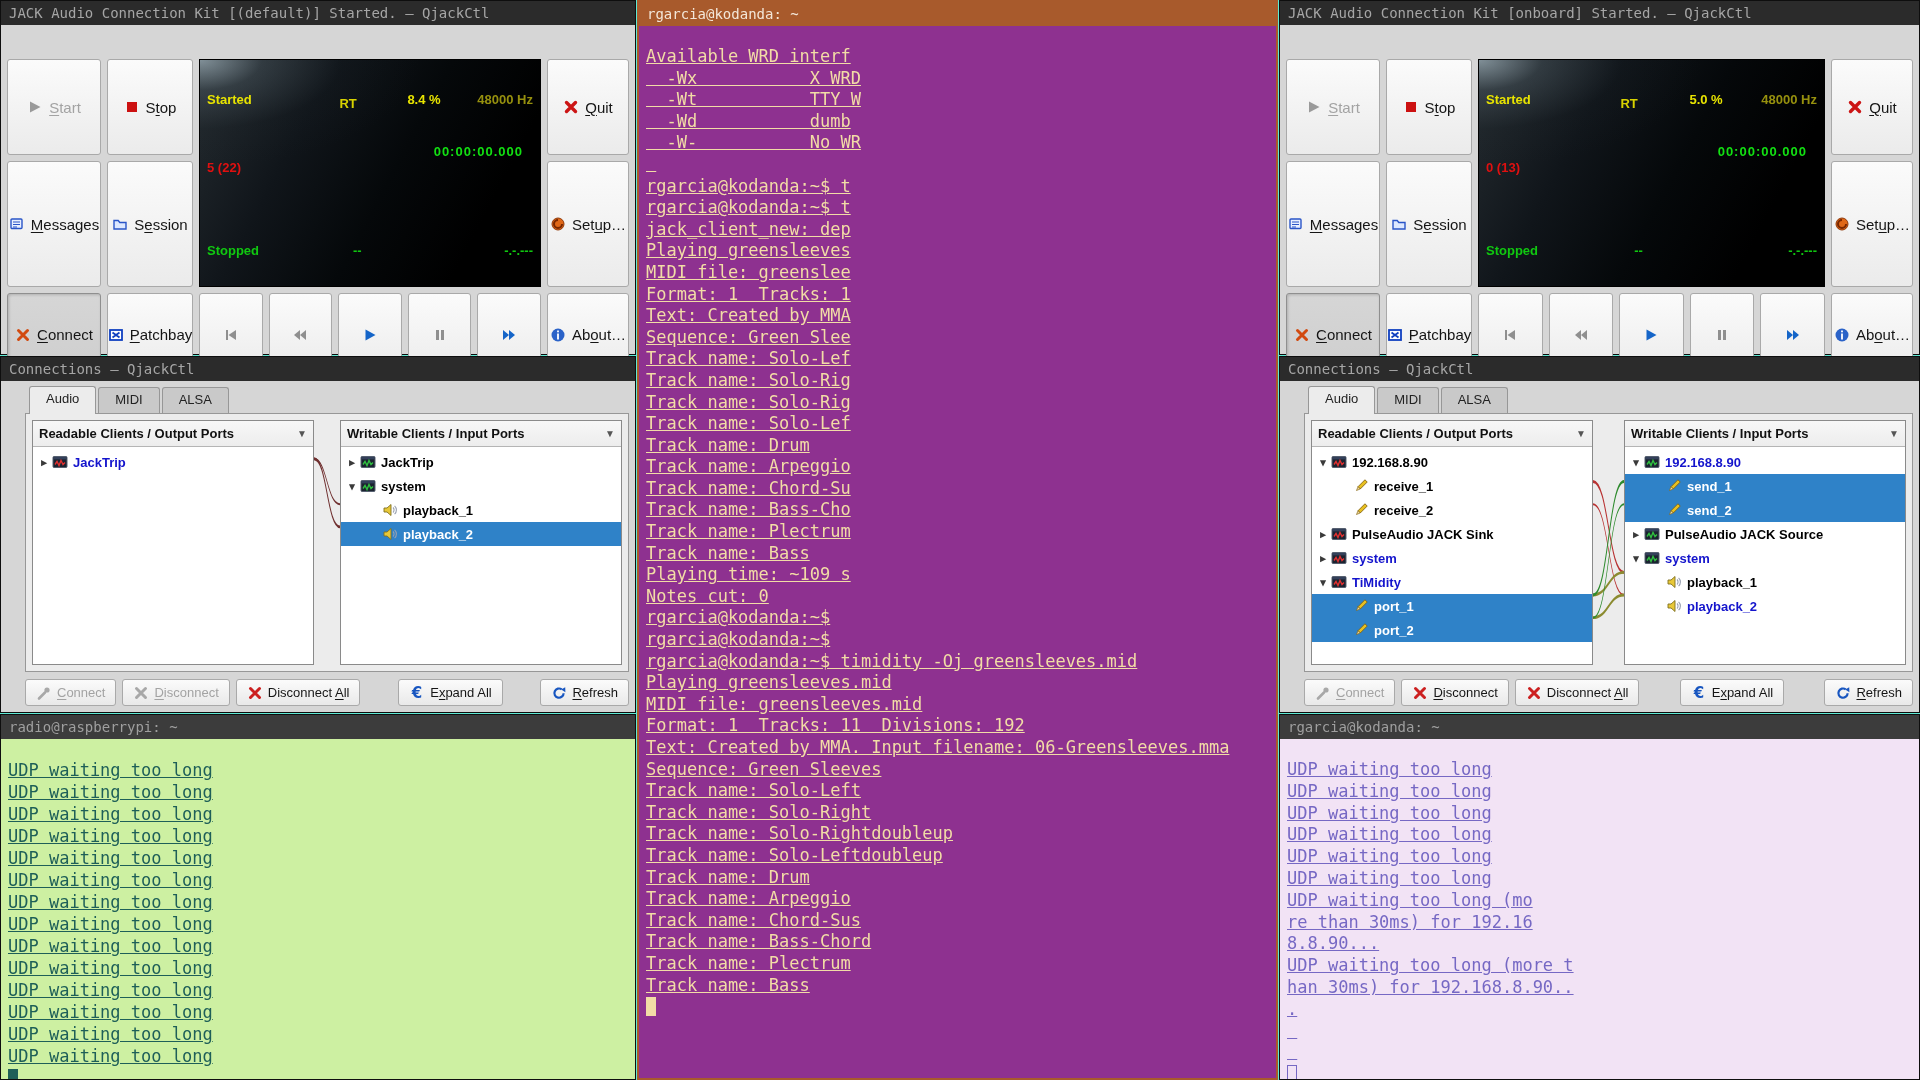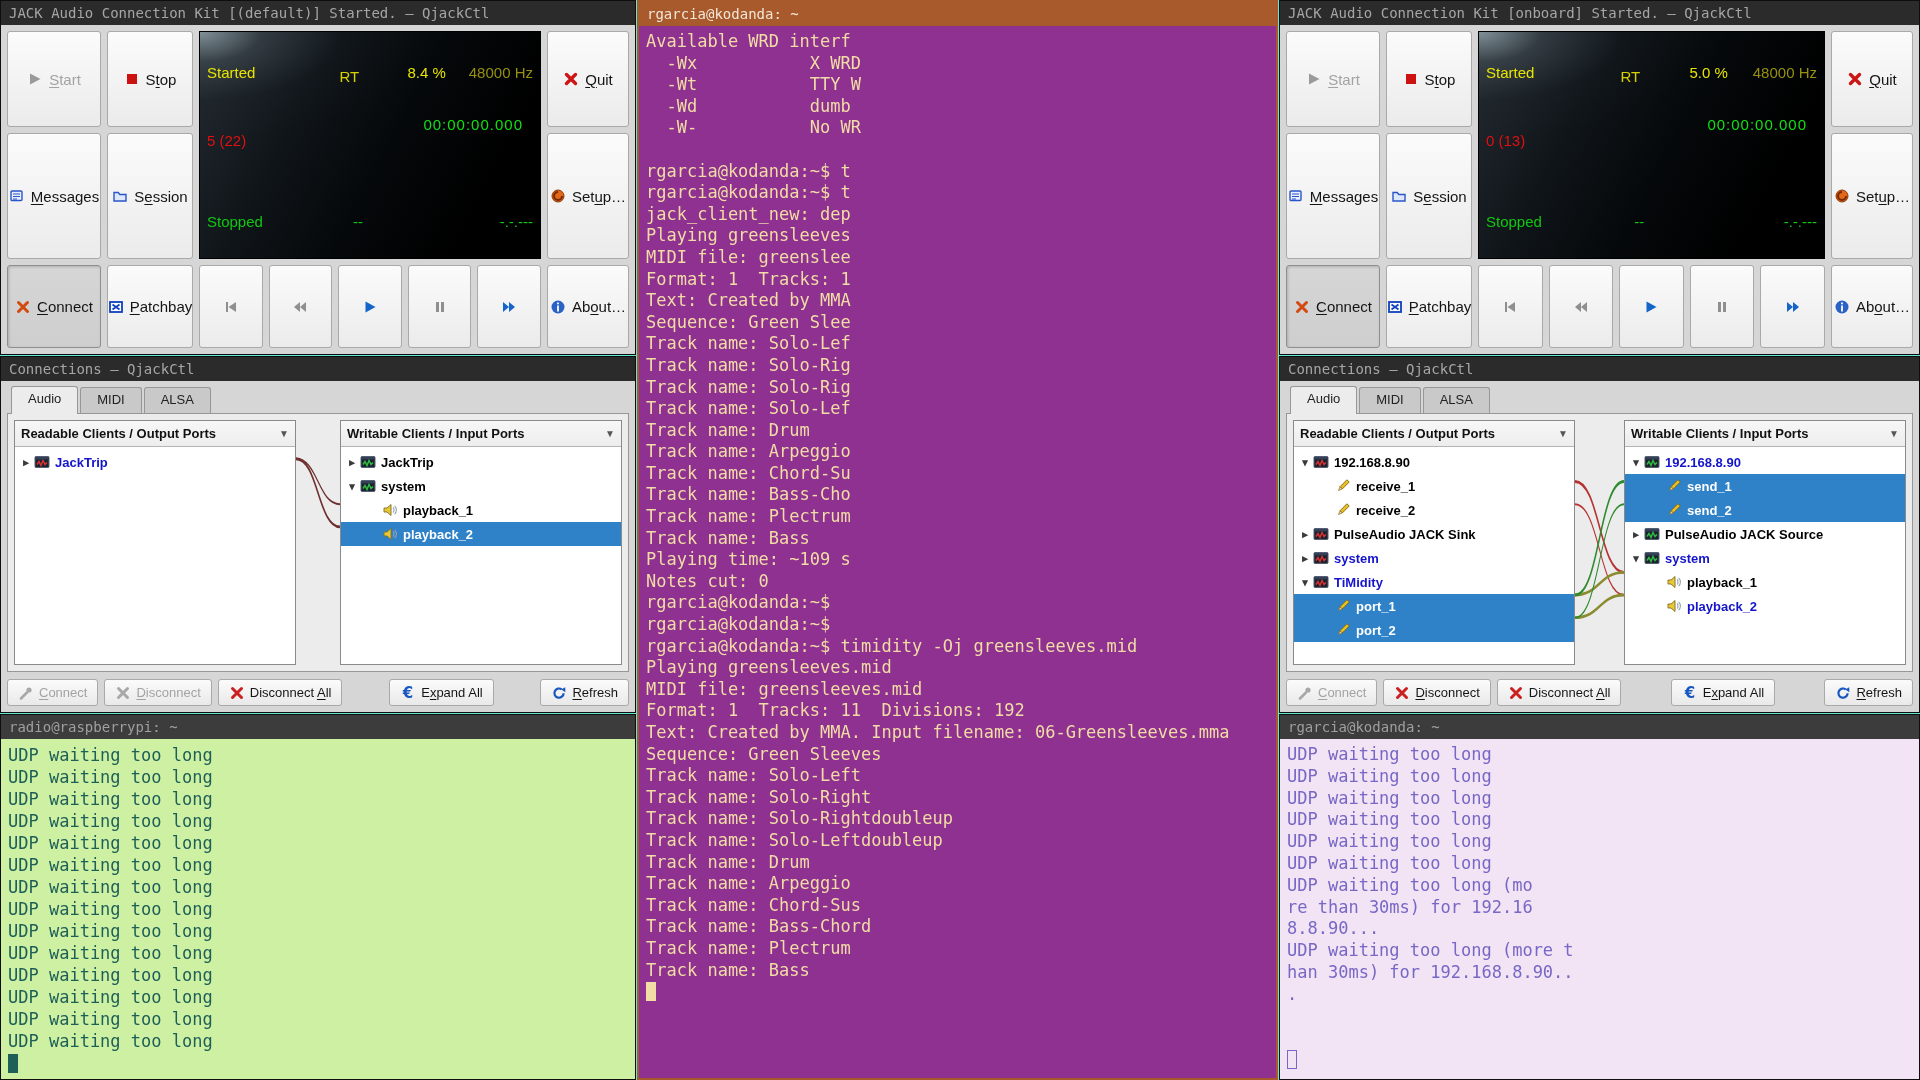--- a/index.html
+++ b/index.html
@@ -9,51 +9,51 @@
   .window { position:absolute; background:#d6d6d6; border:1px solid #0e0e0e; }
   .titlebar { height:24px; background:#2b2b2b; color:#a6a6a6;
               font:14px/24px "DejaVu Sans Mono", monospace;
               padding:0 8px; white-space:nowrap; overflow:hidden; }
   .titlebar.term { background:#3c3c3c; color:#9f9f9f; }
   .titlebar.active { background:#a85a2c; color:#f3e6d8; }
 
   
   .jack-body { height:calc(100% - 24px); padding:6px; display:grid;
                grid-template-columns:94px 86px 1fr 82px;
-               grid-template-rows:96px 126px 1fr; gap:6px; }
+               grid-template-rows:96px 126px 1fr; gap:6px;margin-top:28px; }
   .btn { background:linear-gradient(#fbfbfb,#ebebeb); border:1px solid #a9a9a9; border-radius:3px;
          display:flex; align-items:center; justify-content:center; gap:6px;
          font:15px "Liberation Sans",sans-serif; color:#151515; cursor:default; }
   .btn.disabled { color:#a3a3a3; }
   .btn.pressed { background:linear-gradient(#d6d6d6,#cecece); border-color:#8f8f8f;
                  box-shadow:inset 1px 1px 3px rgba(0,0,0,.18); }
   .btn svg { flex:0 0 auto; }
   .ga-start{grid-column:1;grid-row:1}.ga-stop{grid-column:2;grid-row:1}
   .ga-msg{grid-column:1;grid-row:2}.ga-ses{grid-column:2;grid-row:2}
   .ga-con{grid-column:1;grid-row:3}.ga-pat{grid-column:2;grid-row:3}
   .ga-quit{grid-column:4;grid-row:1}.ga-setup{grid-column:4;grid-row:2}.ga-about{grid-column:4;grid-row:3}
   .display { grid-column:3; grid-row:1/3; position:relative; border:1px solid #000;
     background:
       radial-gradient(130% 95% at 0% 0%, rgba(190,210,220,.6) 0%, rgba(130,150,160,.22) 14%, rgba(40,50,55,.08) 32%, rgba(0,0,0,0) 50%),
       linear-gradient(118deg,#252c31 0%,#10151a 30%,#05080a 55%,#000 80%); }
-  .display span { position:absolute; font-weight:normal; font-size:15px; }
+  .display span { position:absolute; font-weight:bold; font-size:13px; }
   .d-state   { left:7px;  top:32px;  color:#e8e400; }
   .d-rt      { left:41%;  top:36px;  color:#d8d200; }
   .d-dsp     { left:61%;  top:32px;  color:#e8e400; }
   .d-rate    { right:7px; top:32px;  color:#96900e; }
   .d-xrun    { left:7px;  top:100px; color:#e01010; }
   .d-time    { right:17px; top:84px;  color:#12e012; font-size:31px; letter-spacing:1px; }
   .d-tstate  { left:7px;  bottom:28px; color:#10c810; }
   .d-ttime   { left:45%;  bottom:28px; color:#10c810; }
   .d-bbt     { right:7px; bottom:28px; color:#10c810; }
   .transport { grid-column:3; grid-row:3; display:flex; gap:6px; }
   .transport .btn { flex:1; }
 
   
-  .conn-body { height:calc(100% - 24px); padding:6px 6px 4px 6px; display:flex; flex-direction:column; }
+  .conn-body { height:calc(100% - 24px); padding:6px 6px 4px 24px; display:flex; flex-direction:column; }
   .tabs { height:27px; display:flex; gap:2px; padding-left:4px; }
   .tab { padding:4px 16px 0 16px; height:27px; border:1px solid #979797; border-bottom:none;
          border-radius:3px 3px 0 0; background:#c9c9c9; font-size:13px; color:#222; }
   .tab.active { background:#ececec; height:28px; margin-top:-1px; position:relative; z-index:2; }
   .conn-pane { flex:1; border:1px solid #979797; background:#ececec; display:flex; padding:6px; margin-top:-1px; }
   .tree-panel { width:282px; display:flex; flex-direction:column; border:1px solid #8a8a8a; background:#fff; }
   .tree-header { height:26px; background:linear-gradient(#f7f7f7,#ededed); border-bottom:1px solid #b5b5b5;
                  font-weight:bold; font-size:13px; color:#111; display:flex; align-items:center; padding:0 6px; }
   .tree-header .caret { margin-left:auto; color:#555; font-size:10px; }
   .tree-body { flex:1; overflow:hidden; padding-top:3px; }
@@ -67,22 +67,22 @@
   .connector { flex:1; position:relative; }
   .connector svg { position:absolute; inset:0; width:100%; height:100%; }
   .conn-buttons { height:36px; display:flex; align-items:center; gap:6px; padding-top:5px; }
   .cbtn { height:27px; padding:0 10px; display:flex; align-items:center; gap:5px;
           background:linear-gradient(#fbfbfb,#e9e9e9); border:1px solid #a9a9a9; border-radius:3px;
           font-size:13px; color:#151515; }
   .cbtn.disabled { color:#a3a3a3; }
   .spacer { flex:1; }
 
   
-  .term-body { height:calc(100% - 24px); padding:5px 0 0 7px; overflow:hidden;
-               font:17px/21.8px "DejaVu Sans Mono", monospace; }
+  .term-body { height:calc(100% - 24px); padding:20px 0 0 7px; overflow:hidden;
+               font:17px/21.8px "DejaVu Sans Mono", monospace;text-decoration:underline; }
   .term-line { white-space:pre; }
   .cursor { display:inline-block; width:10px; height:19px; vertical-align:text-bottom; }
   #w-term-m { border:2px solid #a85a2c; }
   u { text-underline-offset:2px; }
 </style>
 </head>
 <body>
 
 <div class="canvas">
   <div class="window" id="w-jack-l" style="left:0;top:0;width:636px;height:355px">

